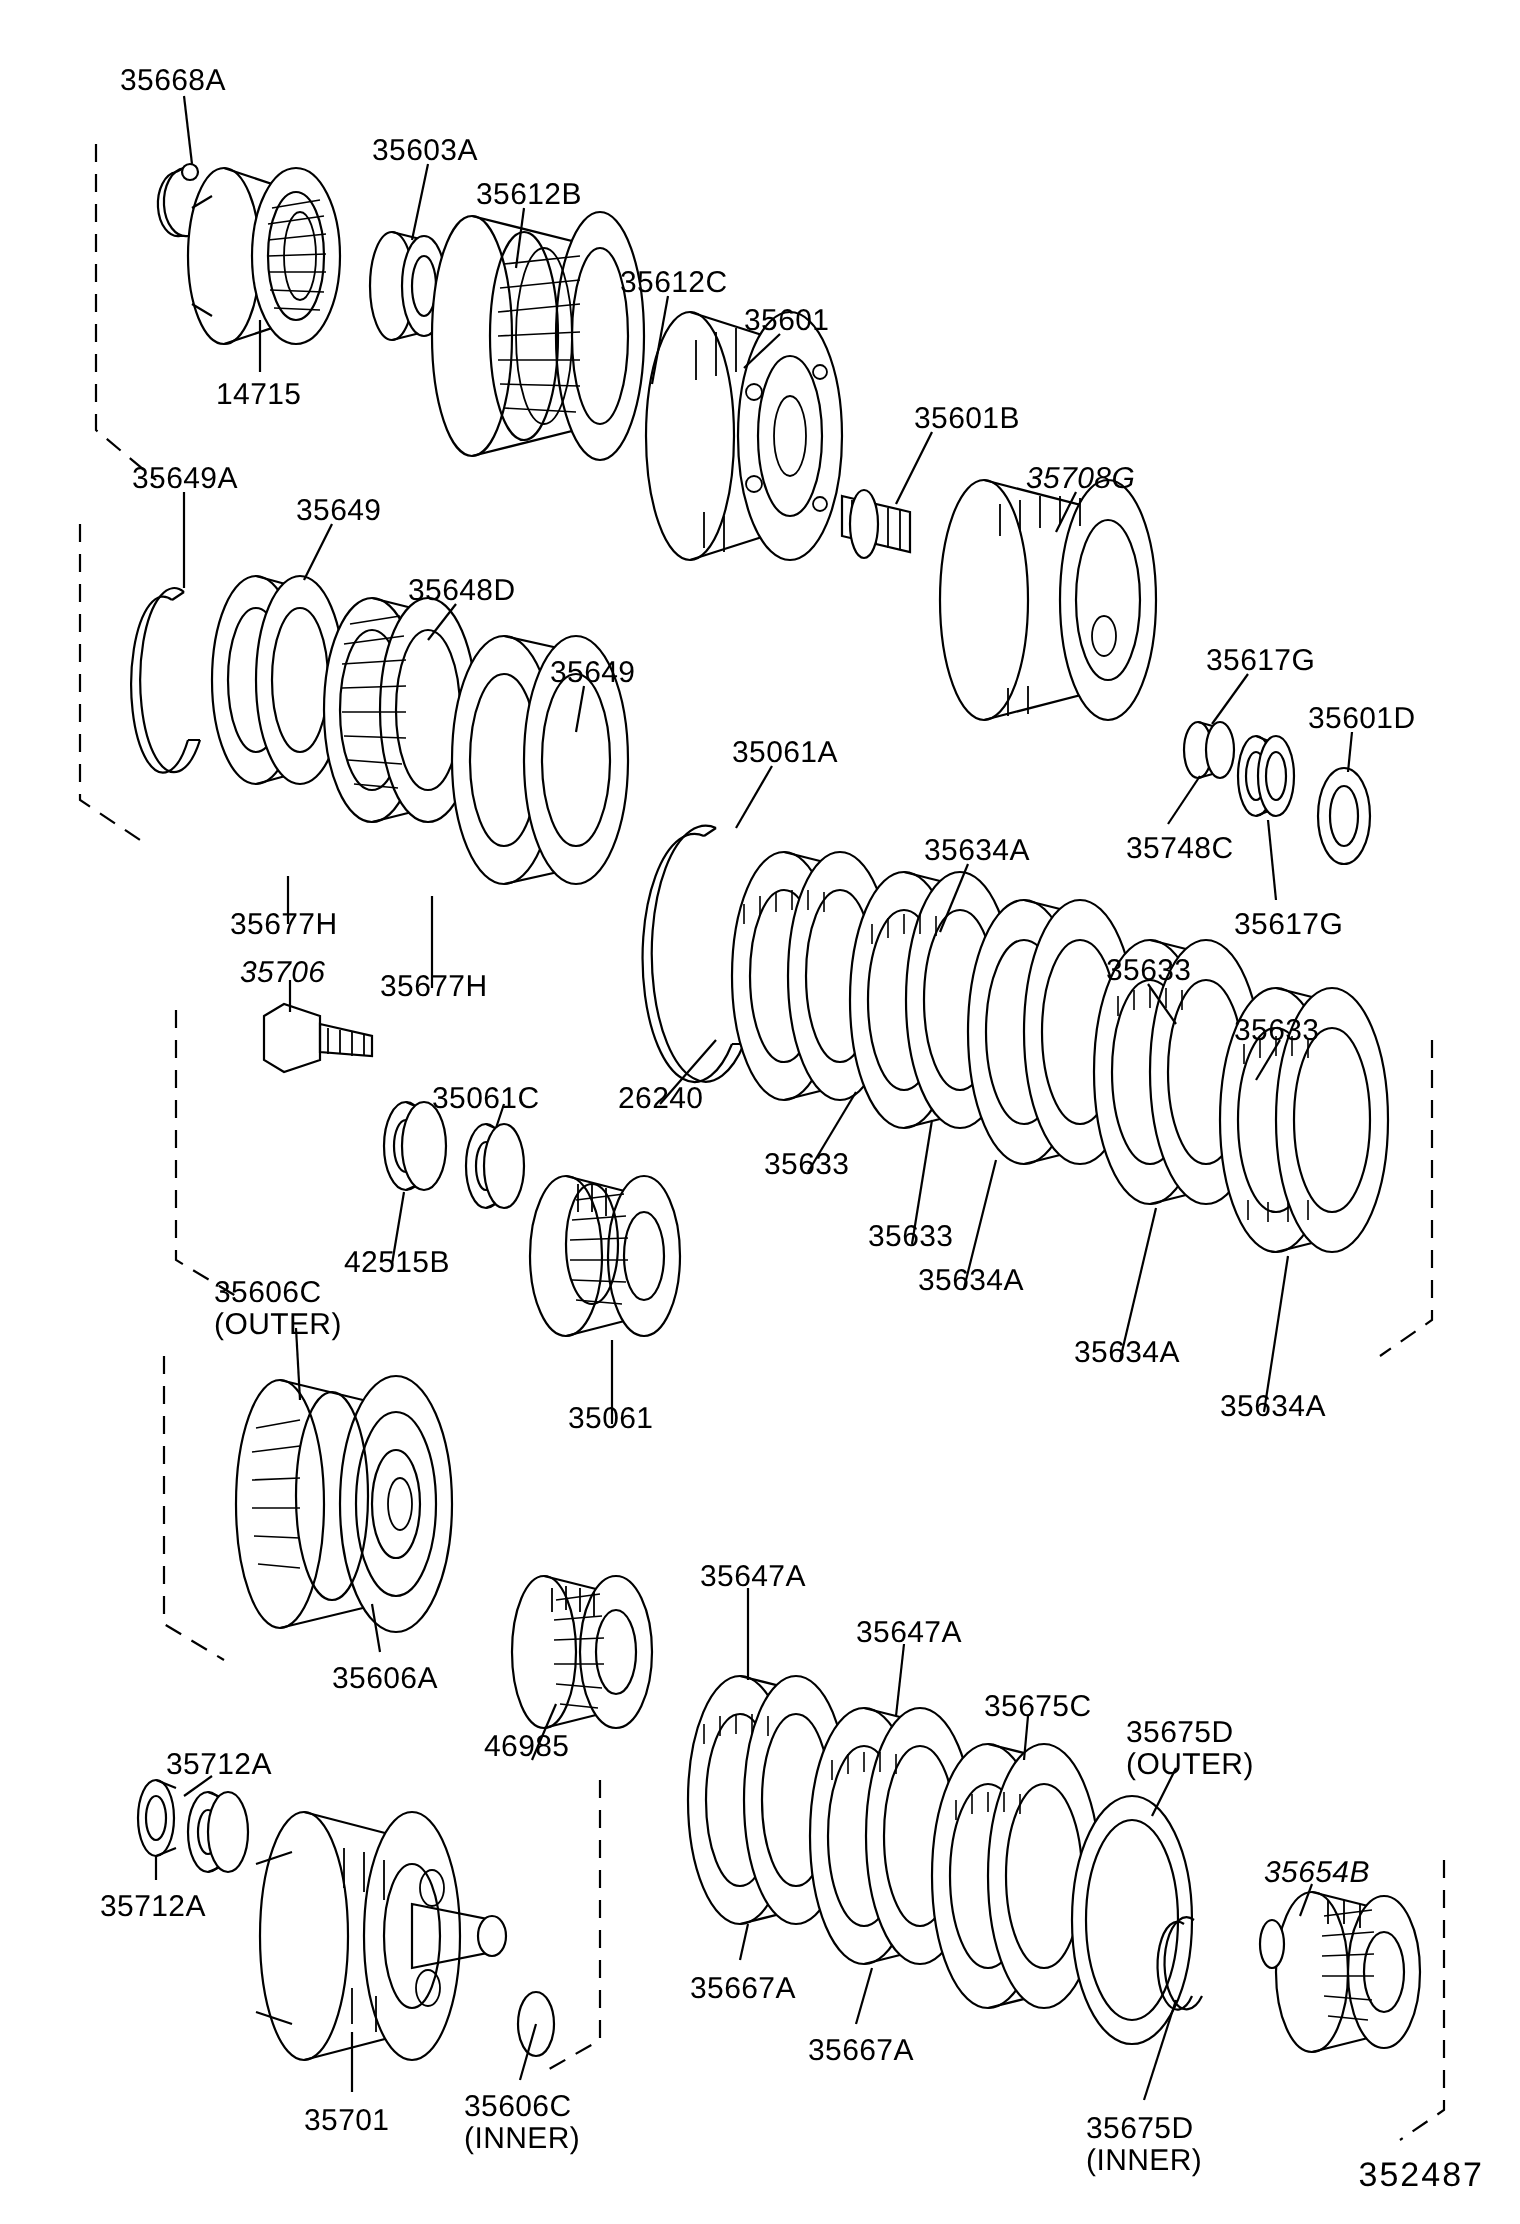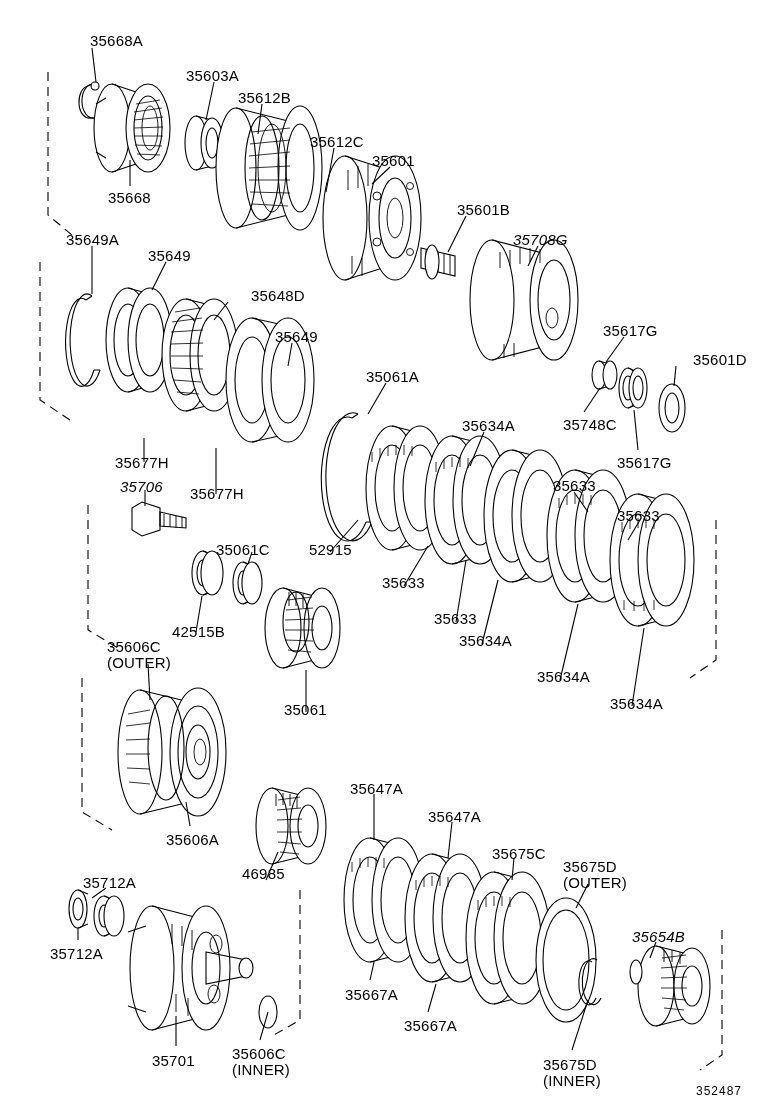--- a/index.html
+++ b/index.html
@@ -27,21 +27,21 @@
     letter-spacing: 0.2px;
     line-height: 15px;
   }
   .label.two-line {
     line-height: 16px;
   }
   #figure-number {
     position: absolute;
     right: 18px;
     bottom: 14px;
-    font-size: 12px;
+    font-size: 17px;
     letter-spacing: 1px;
     color: #000000;
     font-family: "Liberation Sans", sans-serif;
   }
   svg.art {
     position: absolute;
     left: 0;
     top: 0;
     width: 760px;
     height: 1112px;
@@ -395,44 +395,44 @@
       <path class="lead" d="M370,980 L374,962"></path>
       <path class="lead" d="M428,1012 L436,984"></path>
       <path class="lead" d="M176,1046 L176,1016"></path>
       <path class="lead" d="M260,1040 L268,1012"></path>
       <path class="lead" d="M572,1050 L588,1000"></path>
       <ellipse class="ln" cx="268" cy="1012" rx="9" ry="16"></ellipse>
     </g>
   </svg>
 
   <div id="label-layer">
-      <div class="label" style="left: 60px; top: 33px; margin-left: 30px;">35668A</div>
+      <div class="label" style="left: 60px; top: 33px;">35668A</div>
       <div class="label" style="left: 186px; top: 68px;">35603A</div>
       <div class="label" style="left: 238px; top: 90px;">35612B</div>
       <div class="label" style="left: 310px; top: 134px;">35612C</div>
       <div class="label" style="left: 372px; top: 153px;">35601</div>
-      <div class="label" style="left: 108px; top: 190px;">35668</div>
+      <div class="label" style="left: 108px; top: 190px;">14715</div>
       <div class="label" style="left: 457px; top: 202px;">35601B</div>
       <div class="label" style="left: 513px; top: 232px; font-style: italic;">35708G</div>
       <div class="label" style="left: 66px; top: 232px;">35649A</div>
       <div class="label" style="left: 148px; top: 248px;">35649</div>
-      <div class="label" style="left: 204px; top: 288px; margin-left: 47px;">35648D</div>
+      <div class="label" style="left: 204px; top: 288px;">35648D</div>
       <div class="label" style="left: 275px; top: 329px;">35649</div>
       <div class="label" style="left: 603px; top: 323px;">35617G</div>
-      <div class="label" style="left: 693px; top: 352px;">35601D</div>
+      <div class="label" style="left: 654px; top: 352px;">35601D</div>
       <div class="label" style="left: 366px; top: 369px;">35061A</div>
       <div class="label" style="left: 563px; top: 417px;">35748C</div>
       <div class="label" style="left: 462px; top: 418px;">35634A</div>
       <div class="label" style="left: 617px; top: 455px;">35617G</div>
       <div class="label" style="left: 115px; top: 455px;">35677H</div>
       <div class="label" style="left: 120px; top: 479px; font-style: italic;">35706</div>
       <div class="label" style="left: 553px; top: 478px;">35633</div>
       <div class="label" style="left: 190px; top: 486px;">35677H</div>
       <div class="label" style="left: 617px; top: 508px;">35633</div>
-      <div class="label" style="left: 309px; top: 542px;">52915</div>
+      <div class="label" style="left: 309px; top: 542px;">26240</div>
       <div class="label" style="left: 216px; top: 542px;">35061C</div>
       <div class="label" style="left: 382px; top: 575px;">35633</div>
       <div class="label" style="left: 172px; top: 624px;">42515B</div>
       <div class="label" style="left: 434px; top: 611px;">35633</div>
       <div class="label" style="left: 459px; top: 633px;">35634A</div>
       <div class="label two-line" style="left: 107px; top: 639px;">35606C
 (OUTER)</div>
       <div class="label" style="left: 537px; top: 669px;">35634A</div>
       <div class="label" style="left: 284px; top: 702px;">35061</div>
       <div class="label" style="left: 610px; top: 696px;">35634A</div>

